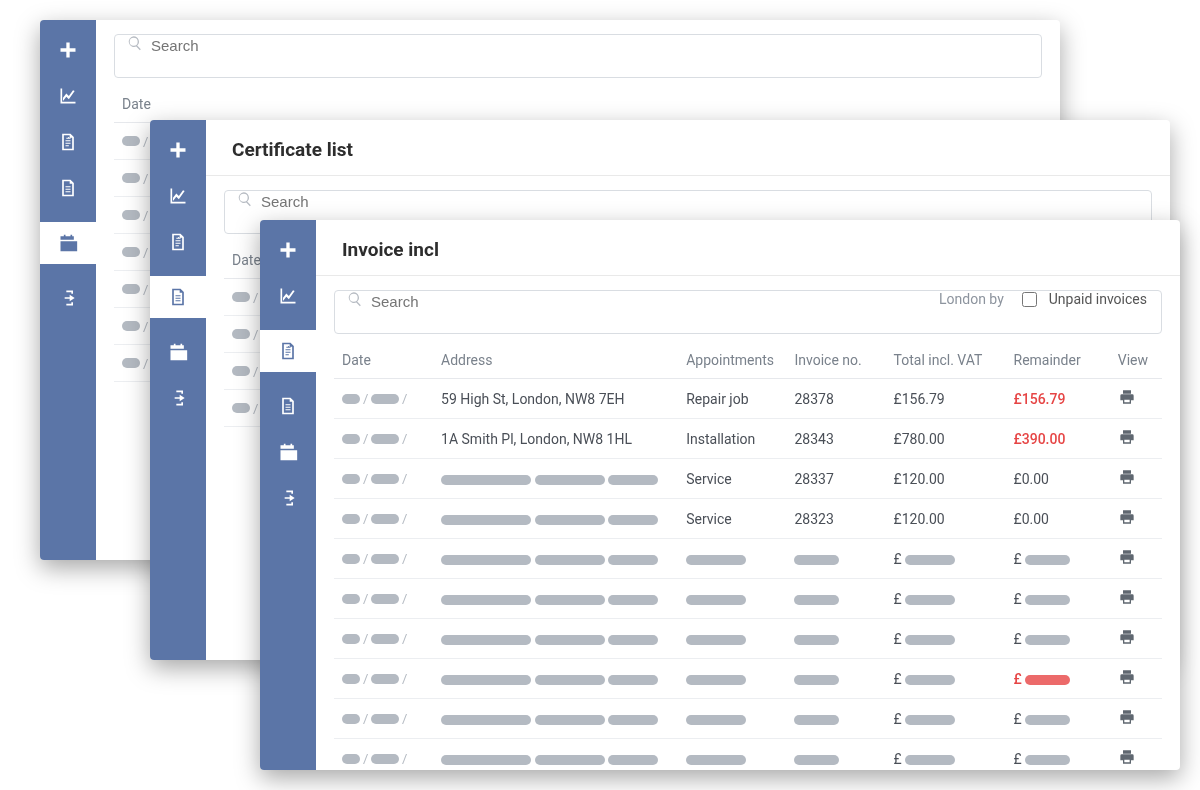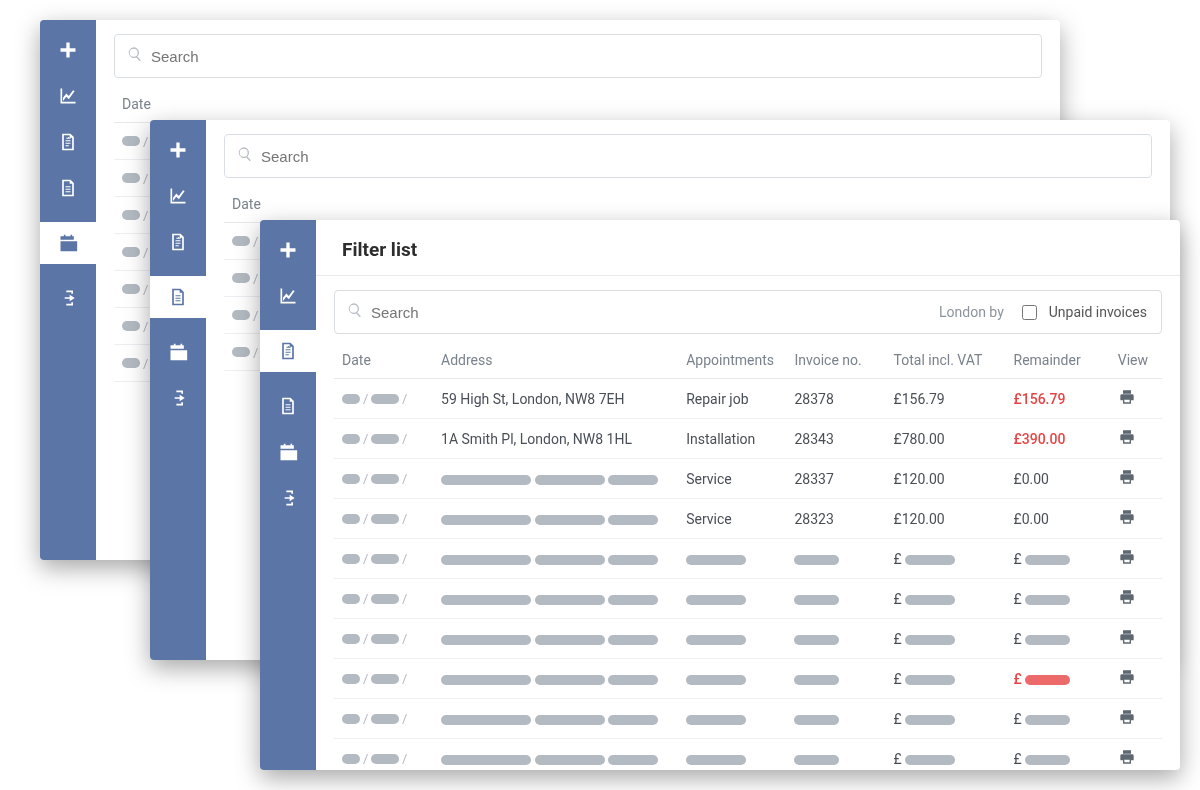--- a/index.html
+++ b/index.html
@@ -66,21 +66,21 @@
   }
 
   .inner {
     padding: 14px 18px 0 18px;
     flex: 1;
     min-width: 0;
   }
 
   .filterbar {
     display: flex;
-    align-items: center;
+    align-items: flex-start;
     border: 1px solid #d9dde2;
     border-radius: 4px;
     height: 44px;
     margin-bottom: 8px;
     background: #fff;
   }
   .filterbar .search {
     flex: 1;
     display: flex;
     align-items: center;
@@ -387,20 +387,21 @@
           <use href="#i-cal"></use>
         </svg>
       </span>
     <span class="icon">
         <svg viewBox="0 0 24 24">
           <use href="#i-logout"></use>
         </svg>
       </span>
   </div>
   <div class="content">
+    <div class="titlebar">Certificate list</div>
     <div class="inner">
       <div class="filterbar">
         <div class="search">
           <span><svg viewBox="0 0 24 24">
                 <use href="#i-search"></use>
               </svg></span>
           <input type="text" placeholder="Search" style="">
         </div>
         <div class="divider"></div>
         <div style="flex:1.3"></div>
@@ -491,21 +492,21 @@
           <use href="#i-cal"></use>
         </svg>
       </span>
     <span class="icon">
         <svg viewBox="0 0 24 24">
           <use href="#i-logout"></use>
         </svg>
       </span>
   </div>
   <div class="content">
-    <div class="titlebar">Filter list</div>
+    <div class="titlebar">Invoice incl</div>
     <div class="inner">
       <div class="filterbar">
         <div class="search" style="flex:1">
           <span><svg viewBox="0 0 24 24">
                 <use href="#i-search"></use>
               </svg></span>
           <input type="text" placeholder="Search" style="">
         </div>
         <div class="divider"></div>
         <div class="filter-label">London by</div>

